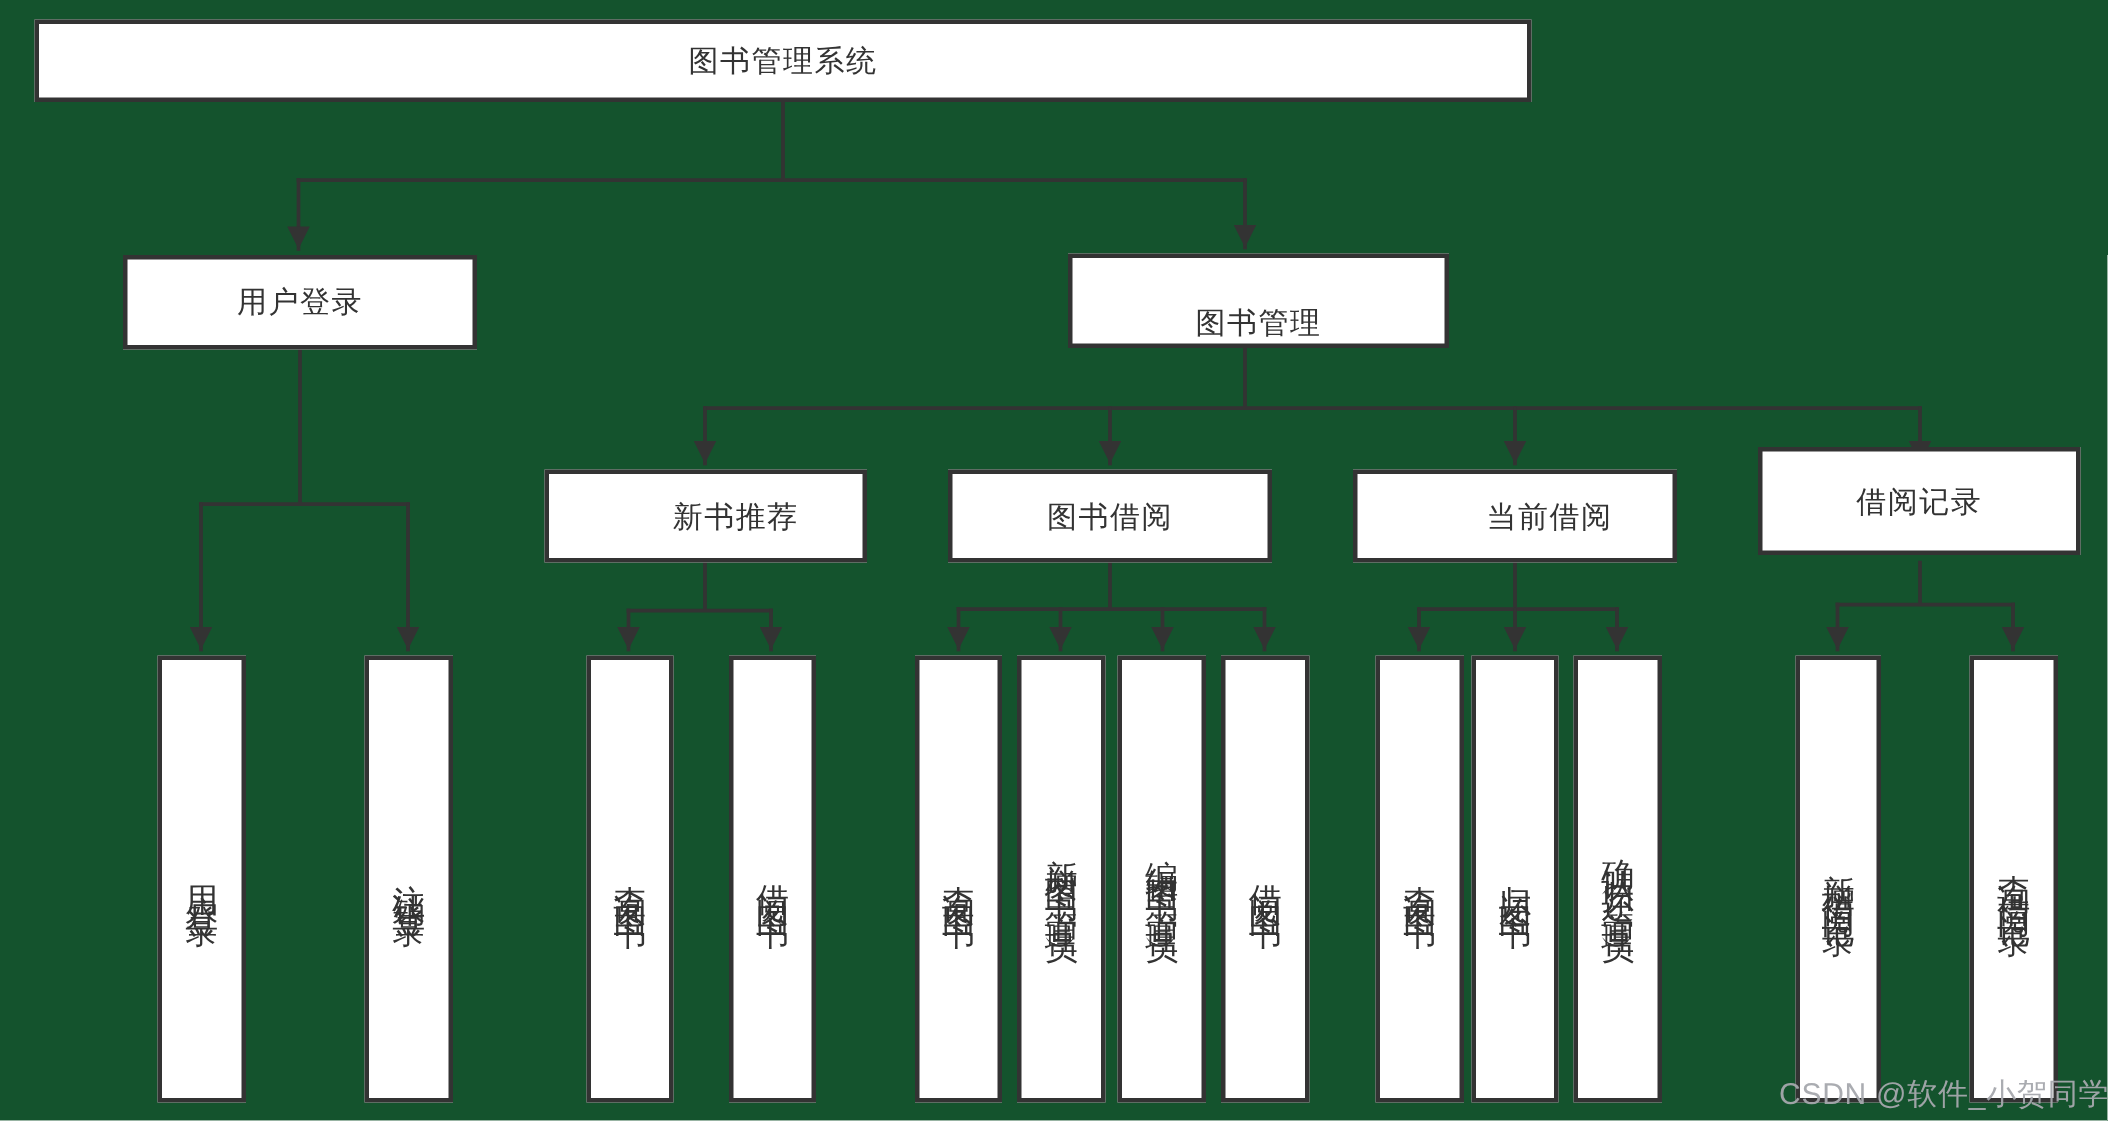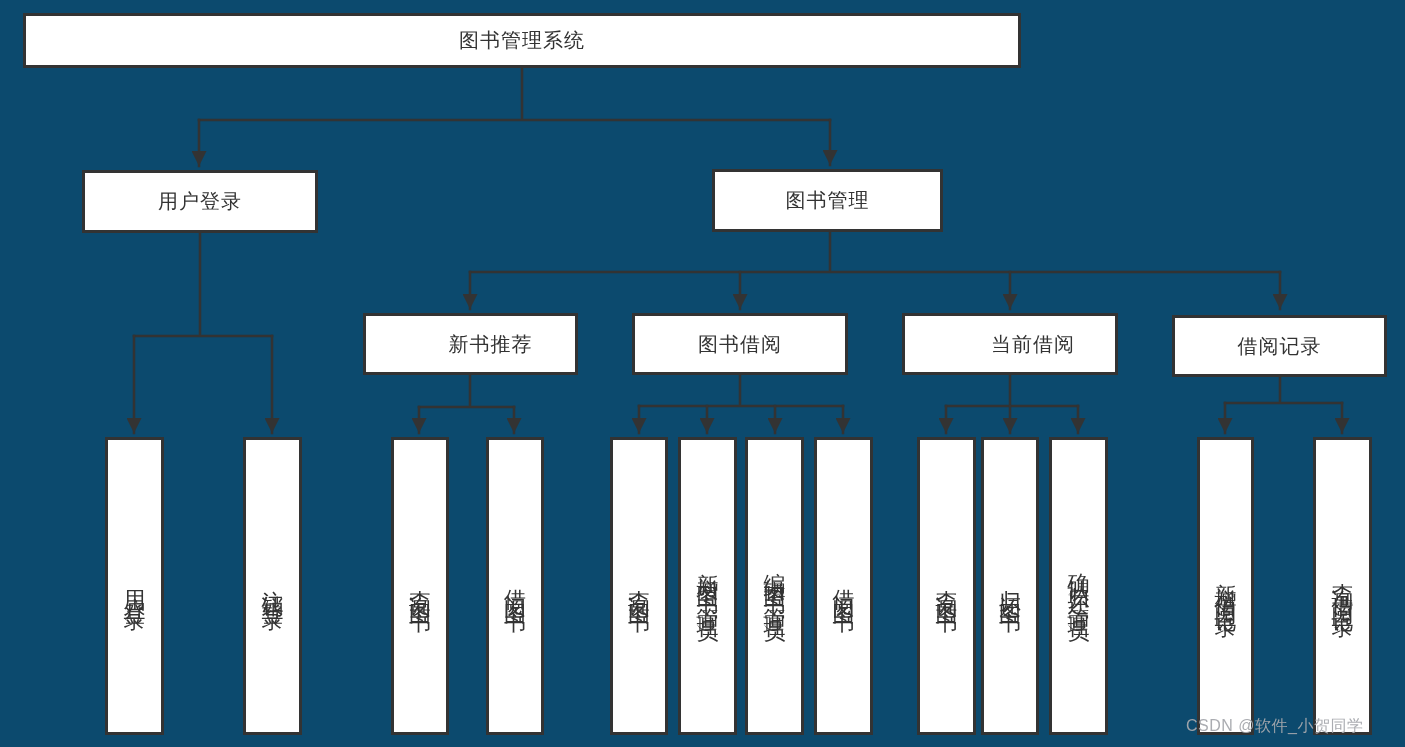--- a/index.html
+++ b/index.html
@@ -5,21 +5,21 @@
   html, body {
     margin: 0;
     padding: 0;
     background: #ffffff;
     font-family: "Liberation Sans", "DejaVu Sans", sans-serif;
   }
   #canvas {
     position: relative;
     width: 1405px;
     height: 747px;
-    background: #0c4a6e;
+    background: #14532d;
     overflow: hidden;
   }
   #wires {
     position: absolute;
     left: 0; top: 0;
     width: 1405px;
     height: 747px;
     z-index: 1;
   }
   .box {
@@ -43,47 +43,47 @@
     text-orientation: mixed;
     font-size: 22px;
     letter-spacing: 7px;
     line-height: 1;
     white-space: nowrap;
   }
   
   .n-root  { left: 23px;  top: 13px;  width: 998px; height: 55px; }
   
   .n-login { left: 82px;  top: 170px; width: 236px; height: 63px; }
-  .n-mgmt  { left: 712px; top: 169px; width: 231px; height: 63px; }
+  .n-mgmt  { left: 712px; top: 169px; width: 254px; height: 63px; align-items: flex-end; }
   
   .n-rec   { left: 363px; top: 313px; width: 215px; height: 62px; padding-left: 40px; }
   .n-bor   { left: 632px; top: 313px; width: 216px; height: 62px; justify-content: center; }
   .n-cur   { left: 902px; top: 313px; width: 216px; height: 62px; padding-left: 46px; }
-  .n-hist  { left: 1172px;top: 315px; width: 215px; height: 62px; }
+  .n-hist  { left: 1172px;top: 298px; width: 215px; height: 72px; }
   
   .leaf    { top: 437px; height: 298px; }
   .n-l1  { left: 105px;  width: 59px; }
   .n-l2  { left: 243px;  width: 59px; }
   .n-l3  { left: 391px;  width: 58px; }
   .n-l4  { left: 486px;  width: 58px; }
   .n-l5  { left: 610px;  width: 58px; }
   .n-l6  { left: 678px;  width: 59px; }
   .n-l7  { left: 745px;  width: 59px; }
   .n-l8  { left: 814px;  width: 59px; }
   .n-l9  { left: 917px;  width: 59px; }
   .n-l10 { left: 981px;  width: 58px; }
   .n-l11 { left: 1049px; width: 59px; }
   .n-l12 { left: 1197px; width: 57px; }
   .n-l13 { left: 1313px; width: 59px; }
   #watermark {
     position: absolute;
     left: 1186px;
     top: 716px;
     z-index: 3;
-    font-size: 16px;
+    font-size: 20px;
     color: rgba(165, 168, 173, 0.95);
     white-space: nowrap;
     letter-spacing: 0.5px;
   }
 </style>
 </head>
 <body>
 
 <div id="canvas">
 

